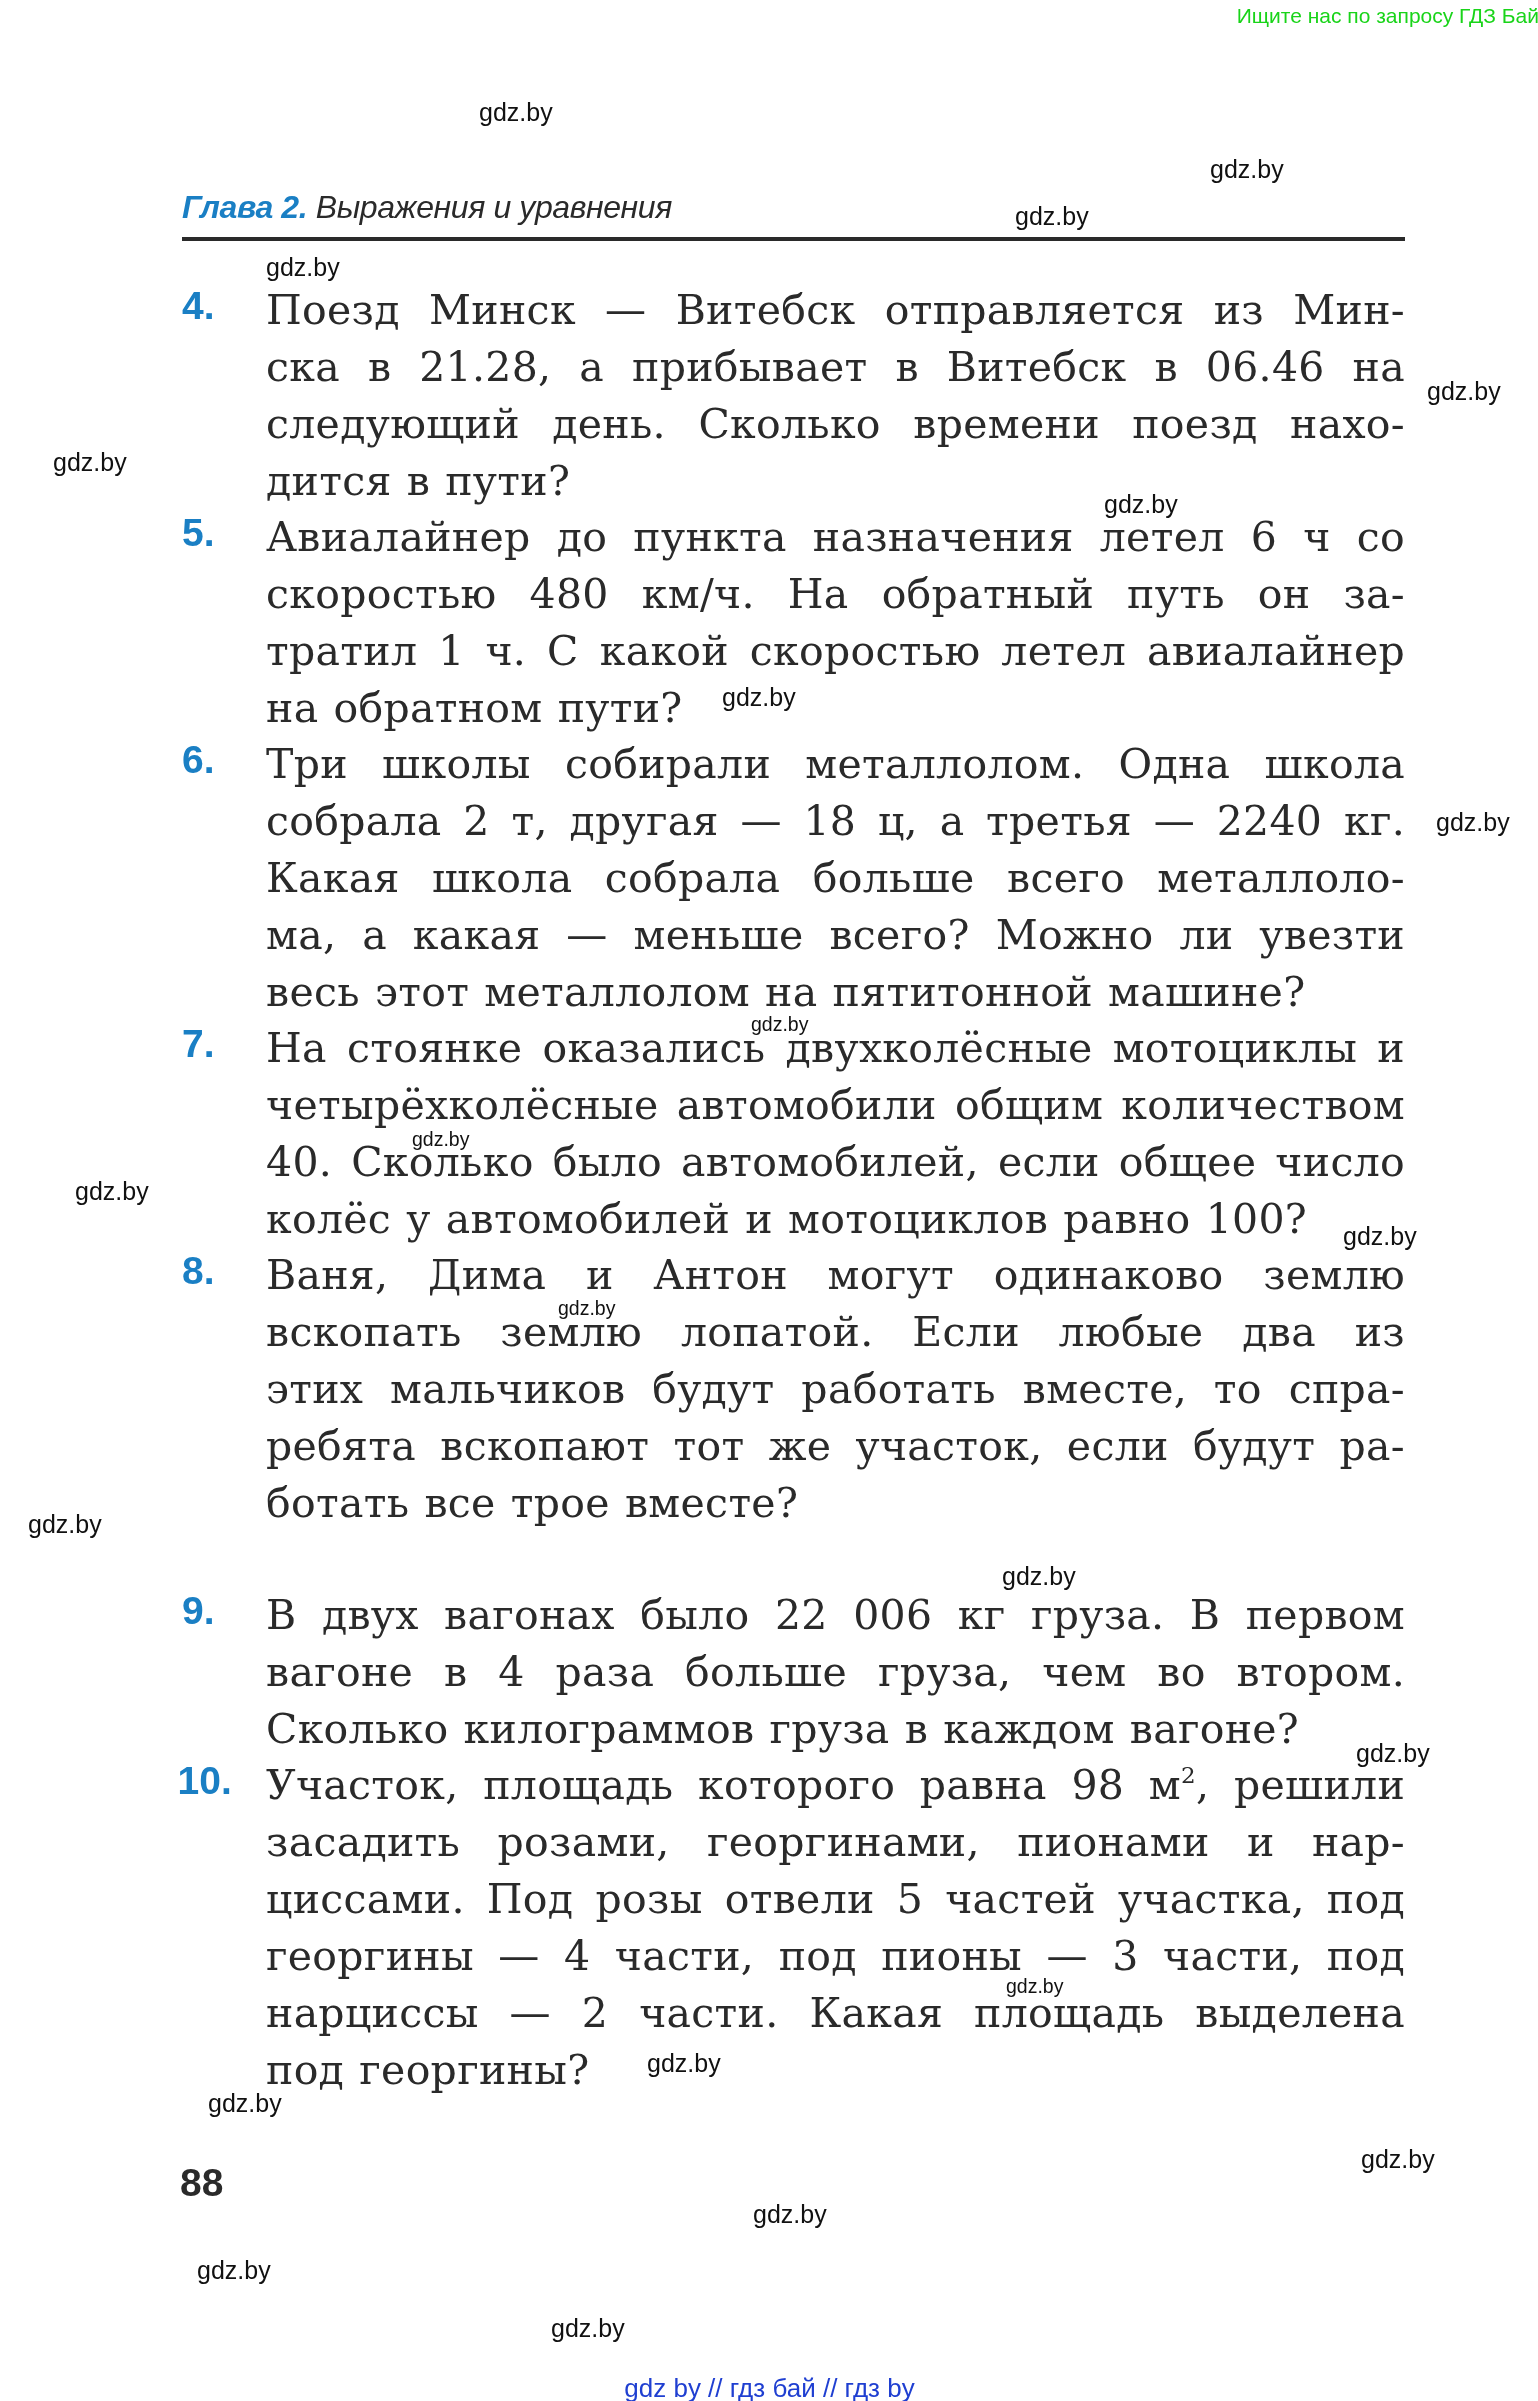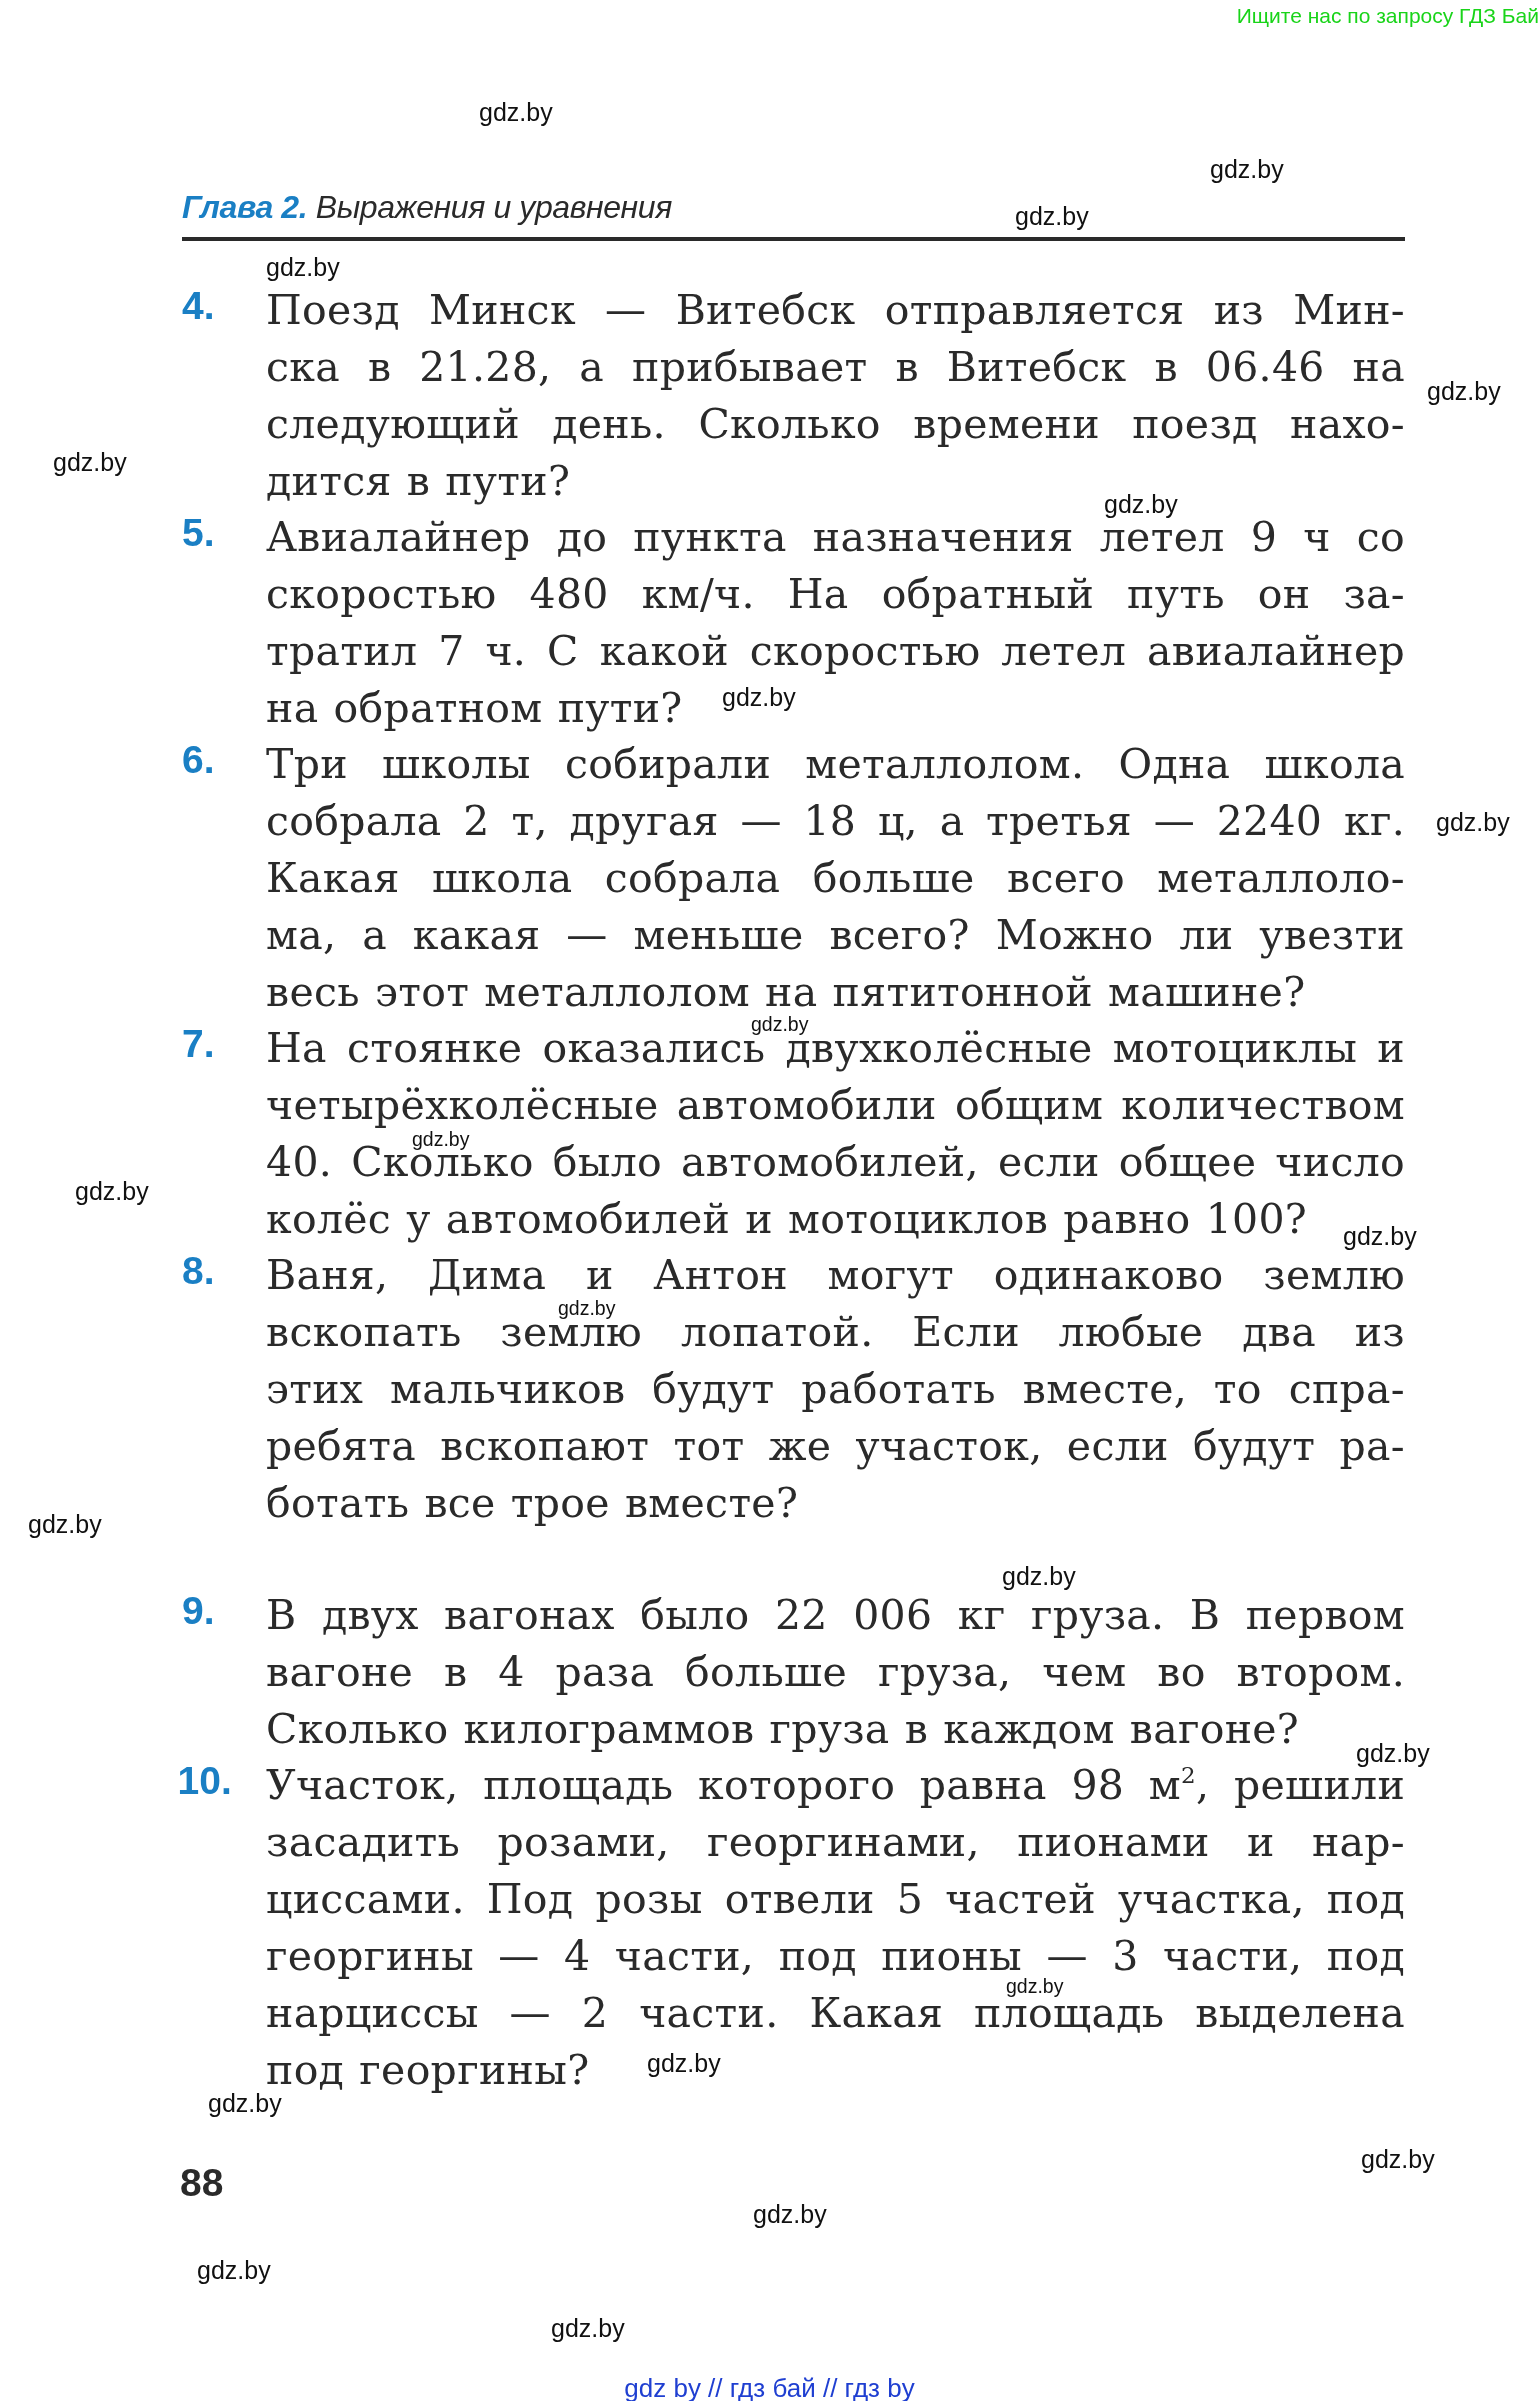--- a/index.html
+++ b/index.html
@@ -147,23 +147,23 @@
       <span class="line">Поезд Минск — Витебск отправляется из Мин-</span>
       <span class="line">ска в 21.28, а прибывает в Витебск в 06.46 на</span>
       <span class="line">следующий день. Сколько времени поезд нахо-</span>
       <span class="line last">дится в пути?</span>
     </div>
   </div>
 
   <div class="problem" style="height:227px;">
     <span class="problem-number">5.</span>
     <div class="problem-text">
-      <span class="line">Авиалайнер до пункта назначения летел 9 ч со</span>
+      <span class="line">Авиалайнер до пункта назначения летел 6 ч со</span>
       <span class="line">скоростью 480 км/ч. На обратный путь он за-</span>
-      <span class="line">тратил 7 ч. С какой скоростью летел авиалайнер</span>
+      <span class="line">тратил 1 ч. С какой скоростью летел авиалайнер</span>
       <span class="line last">на обратном пути?</span>
     </div>
   </div>
 
   <div class="problem" style="height:284px;">
     <span class="problem-number">6.</span>
     <div class="problem-text">
       <span class="line">Три школы собирали металлолом. Одна школа</span>
       <span class="line">собрала 2 т, другая — 18 ц, а третья — 2240 кг.</span>
       <span class="line">Какая школа собрала больше всего металлоло-</span>

